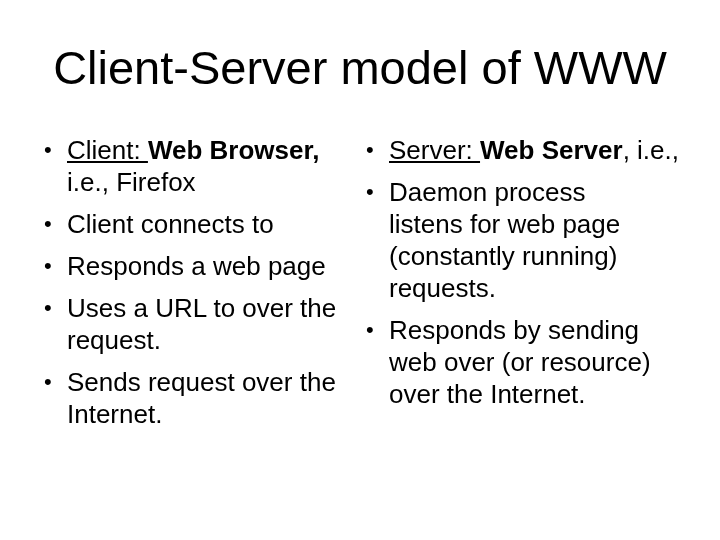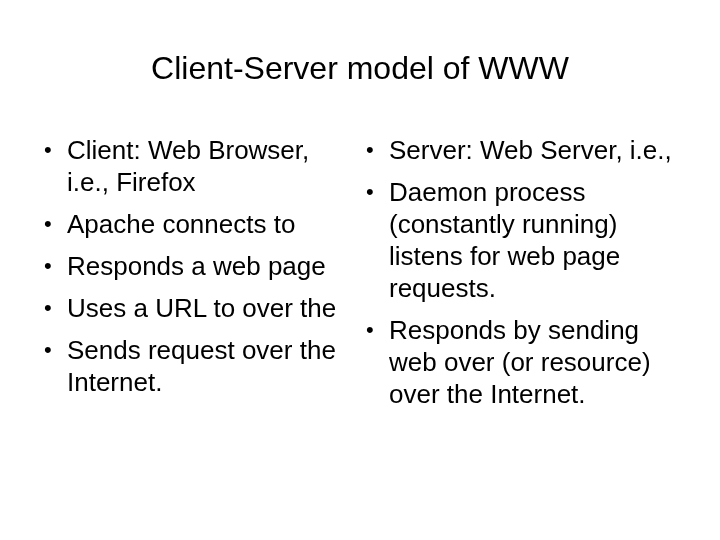--- a/index.html
+++ b/index.html
@@ -19,21 +19,21 @@
     position: absolute;
     inset: 0;
     background: #ffffff;
   }
   .title {
     position: absolute;
     top: 44px;
     left: 0;
     width: 720px;
     text-align: center;
-    font-size: 32px;
+    font-size: 47px;
     line-height: 48px;
     font-weight: 400;
     letter-spacing: 0px;
     white-space: nowrap;
   }
   .column {
     position: absolute;
     top: 134px;
   }
   .column.left {
@@ -59,57 +59,59 @@
   }
   .lines {
     flex: 1 1 auto;
   }
   .line {
     font-size: 26px;
     line-height: 32px;
     white-space: nowrap;
   }
   .u {
+    text-decoration: underline;
     white-space: pre-wrap; 
   }
   .b {
-    font-weight: 400;
+    font-weight: 700;
     margin-top: 24px;
   }
 </style>
 </head>
 <body>
 
 <div class="slide">
   <div class="title">Client-Server model of WWW</div>
 
   <div class="column left">
       <div class="bullet">
         <span class="dot">•</span>
         <div class="lines">
           <div class="line"><span class="u">Client: </span><span class="b">Web Browser,</span></div>
           <div class="line"><span>i.e., Firefox</span></div>
         </div>
       </div>
       <div class="bullet">
         <span class="dot">•</span>
         <div class="lines">
-          <div class="line"><span>Apache connects to</span></div>
+          <div class="line"><span>Client connects to</span></div>
         </div>
       </div>
       <div class="bullet">
         <span class="dot">•</span>
         <div class="lines">
           <div class="line"><span>Responds a web page</span></div>
         </div>
       </div>
       <div class="bullet">
         <span class="dot">•</span>
         <div class="lines">
           <div class="line"><span>Uses a URL to over the</span></div>
+          <div class="line"><span>request.</span></div>
         </div>
       </div>
       <div class="bullet">
         <span class="dot">•</span>
         <div class="lines">
           <div class="line"><span>Sends request over the</span></div>
           <div class="line"><span>Internet.</span></div>
         </div>
       </div>
     </div>
@@ -118,22 +120,22 @@
       <div class="bullet">
         <span class="dot">•</span>
         <div class="lines">
           <div class="line"><span class="u">Server: </span><span class="b">Web Server</span><span>, i.e.,</span></div>
         </div>
       </div>
       <div class="bullet">
         <span class="dot">•</span>
         <div class="lines">
           <div class="line"><span>Daemon process</span></div>
+          <div class="line"><span>listens for web page</span></div>
           <div class="line"><span>(constantly running)</span></div>
-          <div class="line"><span>listens for web page</span></div>
           <div class="line"><span>requests.</span></div>
         </div>
       </div>
       <div class="bullet">
         <span class="dot">•</span>
         <div class="lines">
           <div class="line"><span>Responds by sending</span></div>
           <div class="line"><span>web over (or resource)</span></div>
           <div class="line"><span>over the Internet.</span></div>
         </div>

